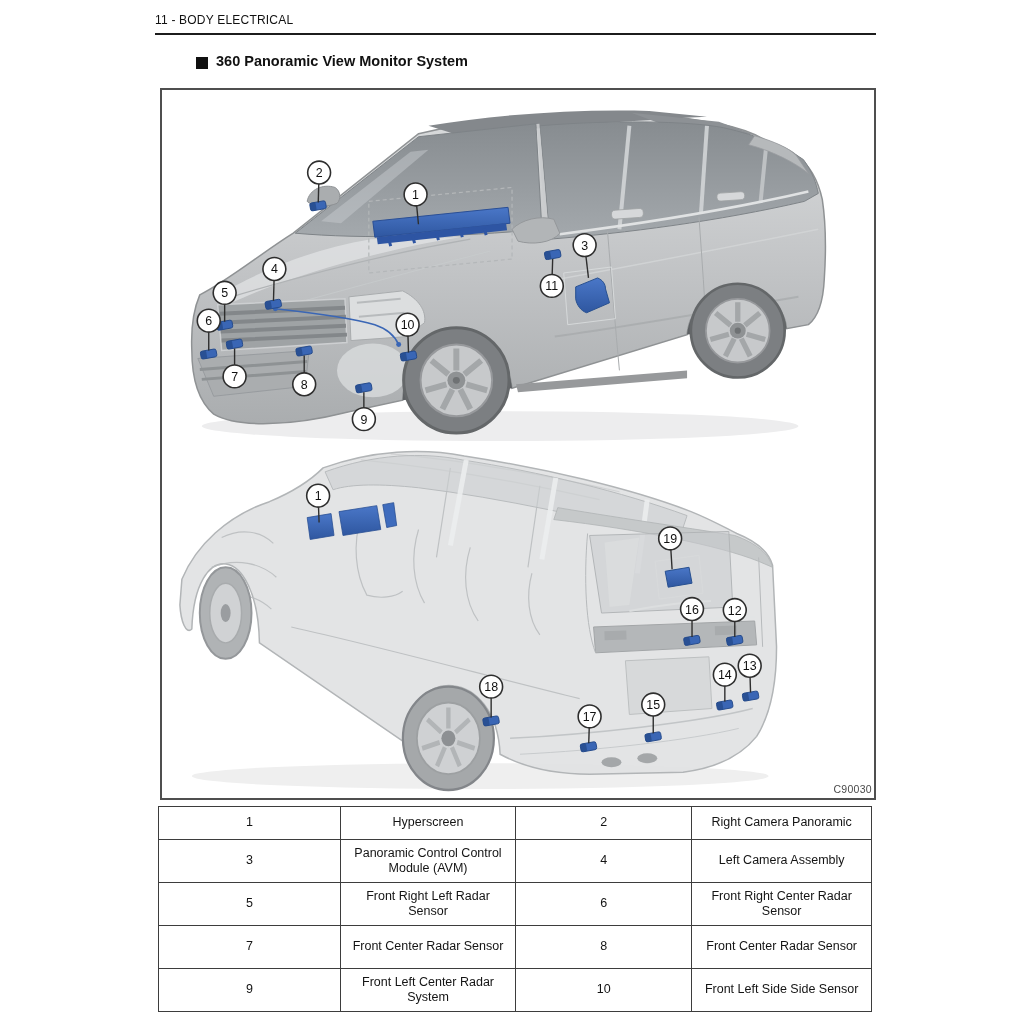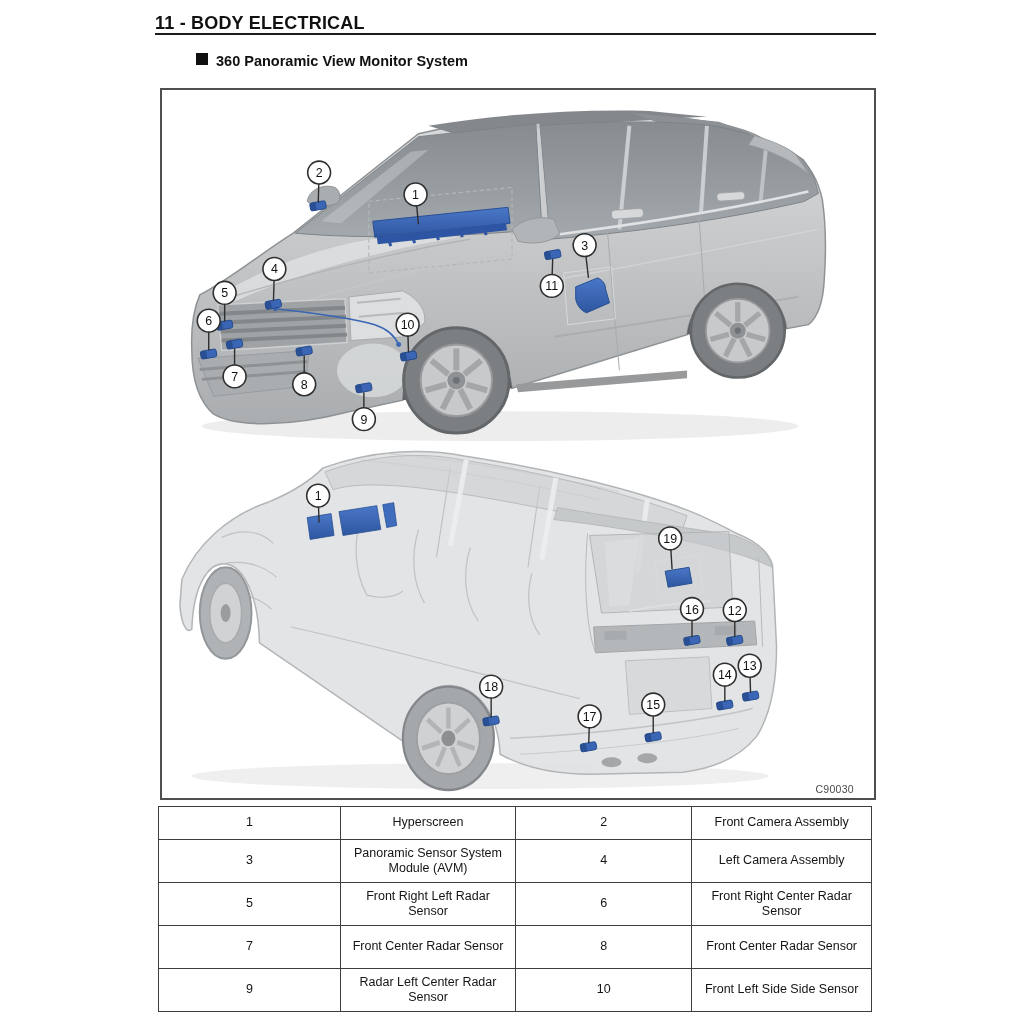--- a/index.html
+++ b/index.html
@@ -1,23 +1,23 @@
 <!DOCTYPE html>
 <html><head>
 <meta charset="utf-8">
 <style>
   html,body{margin:0;padding:0;background:#fff;}
   body{width:1024px;height:1024px;position:relative;font-family:"Liberation Sans",sans-serif;color:#111;overflow:hidden;}
-  .page-header{position:absolute;left:155px;top:13px;font-size:18px;font-weight:bold;letter-spacing:.2px;}
+  .page-header{position:absolute;left:155px;top:13px;font-size:12px;font-weight:normal;letter-spacing:.2px;}
   .header-rule{position:absolute;left:155px;top:33px;width:721px;height:2px;background:#1c1c1c;}
-  .section-title{position:absolute;left:196px;top:53px;display:flex;align-items:flex-start;font-size:14.5px;font-weight:bold;}
+  .section-title{position:absolute;left:196px;top:53px;display:flex;align-items:flex-end;font-size:14.5px;font-weight:bold;}
   .section-title .bullet{width:12px;height:12px;background:#101010;margin-right:8px;flex:0 0 auto;}
   .figure{position:absolute;left:160px;top:88px;width:716px;height:712px;border:2px solid #4f4f4f;box-sizing:border-box;background:#fff;}
   .figure svg{position:absolute;left:0;top:0;width:100%;height:100%;}
-  .figure-code{position:absolute;right:20px;bottom:3px;font-size:10.5px;color:#4a4a4a;letter-spacing:.3px;}
+  .figure-code{position:absolute;right:2px;bottom:3px;font-size:10.5px;color:#4a4a4a;letter-spacing:.3px;}
   table.legend{position:absolute;left:158px;top:806px;width:714px;border-collapse:collapse;table-layout:fixed;}
   table.legend td{border:1.4px solid #3d3d3d;text-align:center;vertical-align:middle;font-size:12.5px;line-height:1.22;padding:3px 10px;color:#141414;}
   table.legend tr.first td{height:26px;}
   table.legend tr td{height:36px;}
 </style>
 </head>
 <body>
 
 <div class="page-header">11 - BODY ELECTRICAL</div>
 <div class="header-rule"></div>
@@ -385,40 +385,40 @@
       <col style="width:25.5%">
       <col style="width:24.6%">
       <col style="width:24.7%">
       <col style="width:25.2%">
     </colgroup>
   <tbody>
       <tr class="first">
         <td>1</td>
         <td>Hyperscreen</td>
         <td>2</td>
-        <td>Front Camera Assembly</td>
+        <td>Right Camera Panoramic</td>
       </tr>
       <tr>
         <td>3</td>
-        <td>Panoramic Sensor System Module (AVM)</td>
+        <td>Panoramic Control Control Module (AVM)</td>
         <td>4</td>
         <td>Left Camera Assembly</td>
       </tr>
       <tr>
         <td>5</td>
         <td>Front Right Left Radar Sensor</td>
         <td>6</td>
         <td>Front Right Center Radar Sensor</td>
       </tr>
       <tr>
         <td>7</td>
         <td>Front Center Radar Sensor</td>
         <td>8</td>
         <td>Front Center Radar Sensor</td>
       </tr>
       <tr>
         <td>9</td>
-        <td>Radar Left Center Radar Sensor</td>
+        <td>Front Left Center Radar System</td>
         <td>10</td>
         <td>Front Left Side Side Sensor</td>
       </tr>
     </tbody>
 </table>
 
 </body></html>

